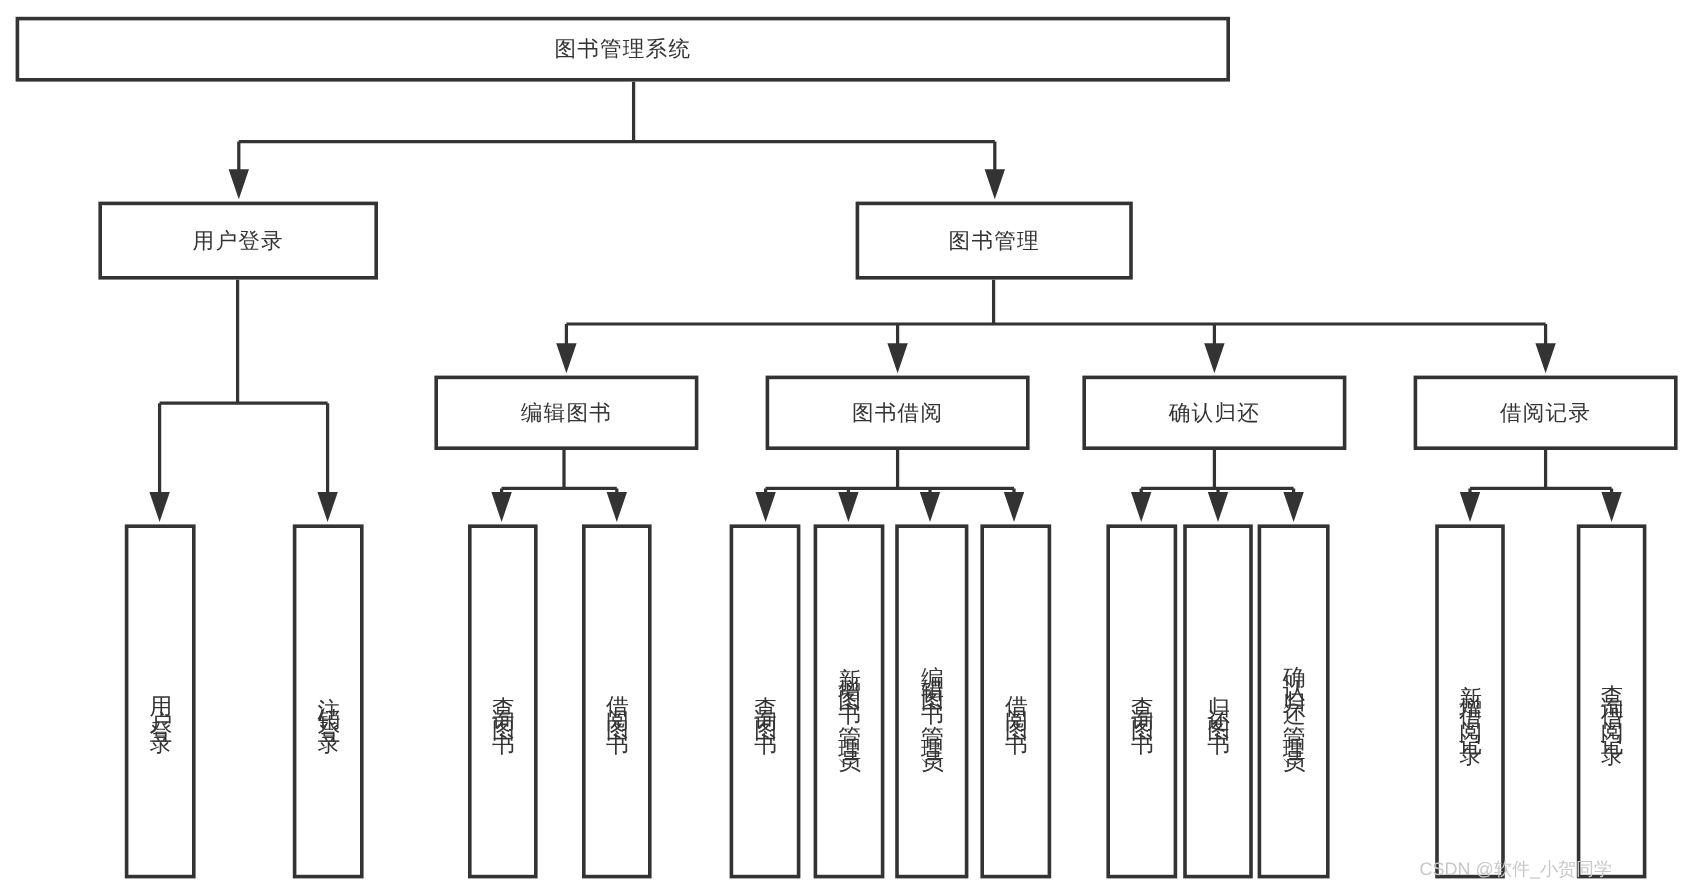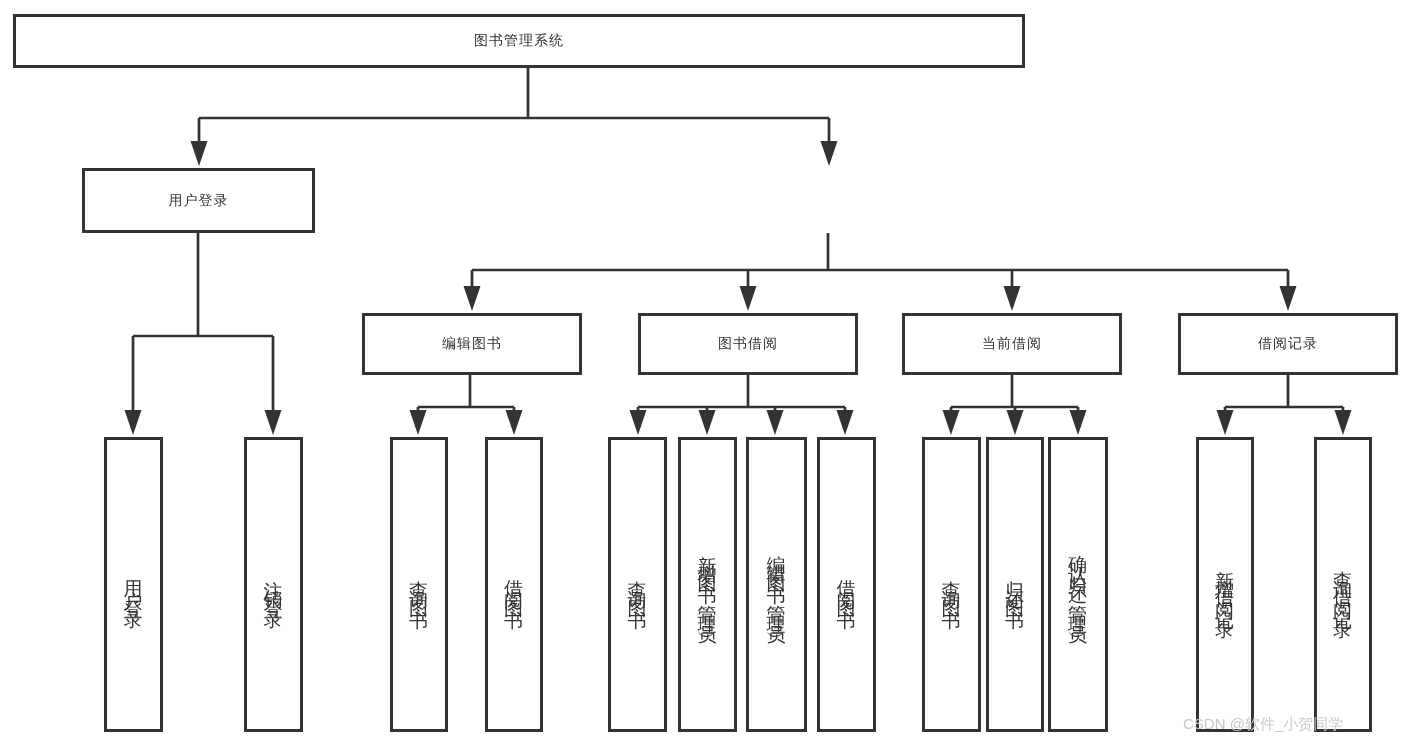--- a/index.html
+++ b/index.html
@@ -32,21 +32,21 @@
     box-sizing: border-box;
     border: 3px solid var(--line);
     background: var(--bg);
     color: var(--text);
     display: flex;
     align-items: center;
     justify-content: center;
     z-index: 2;
   }
   .hbox span {
-    font-size: 14px;
+    font-size: 18px;
     letter-spacing: 1px;
     white-space: nowrap;
   }
   .vbox .vtext {
     writing-mode: vertical-rl;
     text-orientation: mixed;
     font-size: 19px;
     letter-spacing: 10px;
     line-height: 1;
     white-space: nowrap;
@@ -97,29 +97,32 @@
     </g>
   </svg>
 
   <div class="box hbox" style="left:13px; top:14px; width:1012px; height:54px;">
     <span>图书管理系统</span>
   </div>
 
   <div class="box hbox" style="left:82px; top:168px; width:233px; height:65px;">
     <span>用户登录</span>
   </div>
+  <div class="box hbox" style="left:713px; top:168px; width:231px; height:65px;">
+    <span>图书管理</span>
+  </div>
 
   <div class="box hbox" style="left:362px; top:313px; width:220px; height:62px;">
     <span>编辑图书</span>
   </div>
   <div class="box hbox" style="left:638px; top:313px; width:220px; height:62px;">
     <span>图书借阅</span>
   </div>
   <div class="box hbox" style="left:902px; top:313px; width:220px; height:62px;">
-    <span>当前借阅</span>
+    <span>确认归还</span>
   </div>
   <div class="box hbox" style="left:1178px; top:313px; width:220px; height:62px;">
     <span>借阅记录</span>
   </div>
 
   <div class="box vbox" style="left:104px; top:437px; width:59px; height:295px;">
     <span class="vtext">用户登录</span>
   </div>
   <div class="box vbox" style="left:244px; top:437px; width:59px; height:295px;">
     <span class="vtext">注销登录</span>

